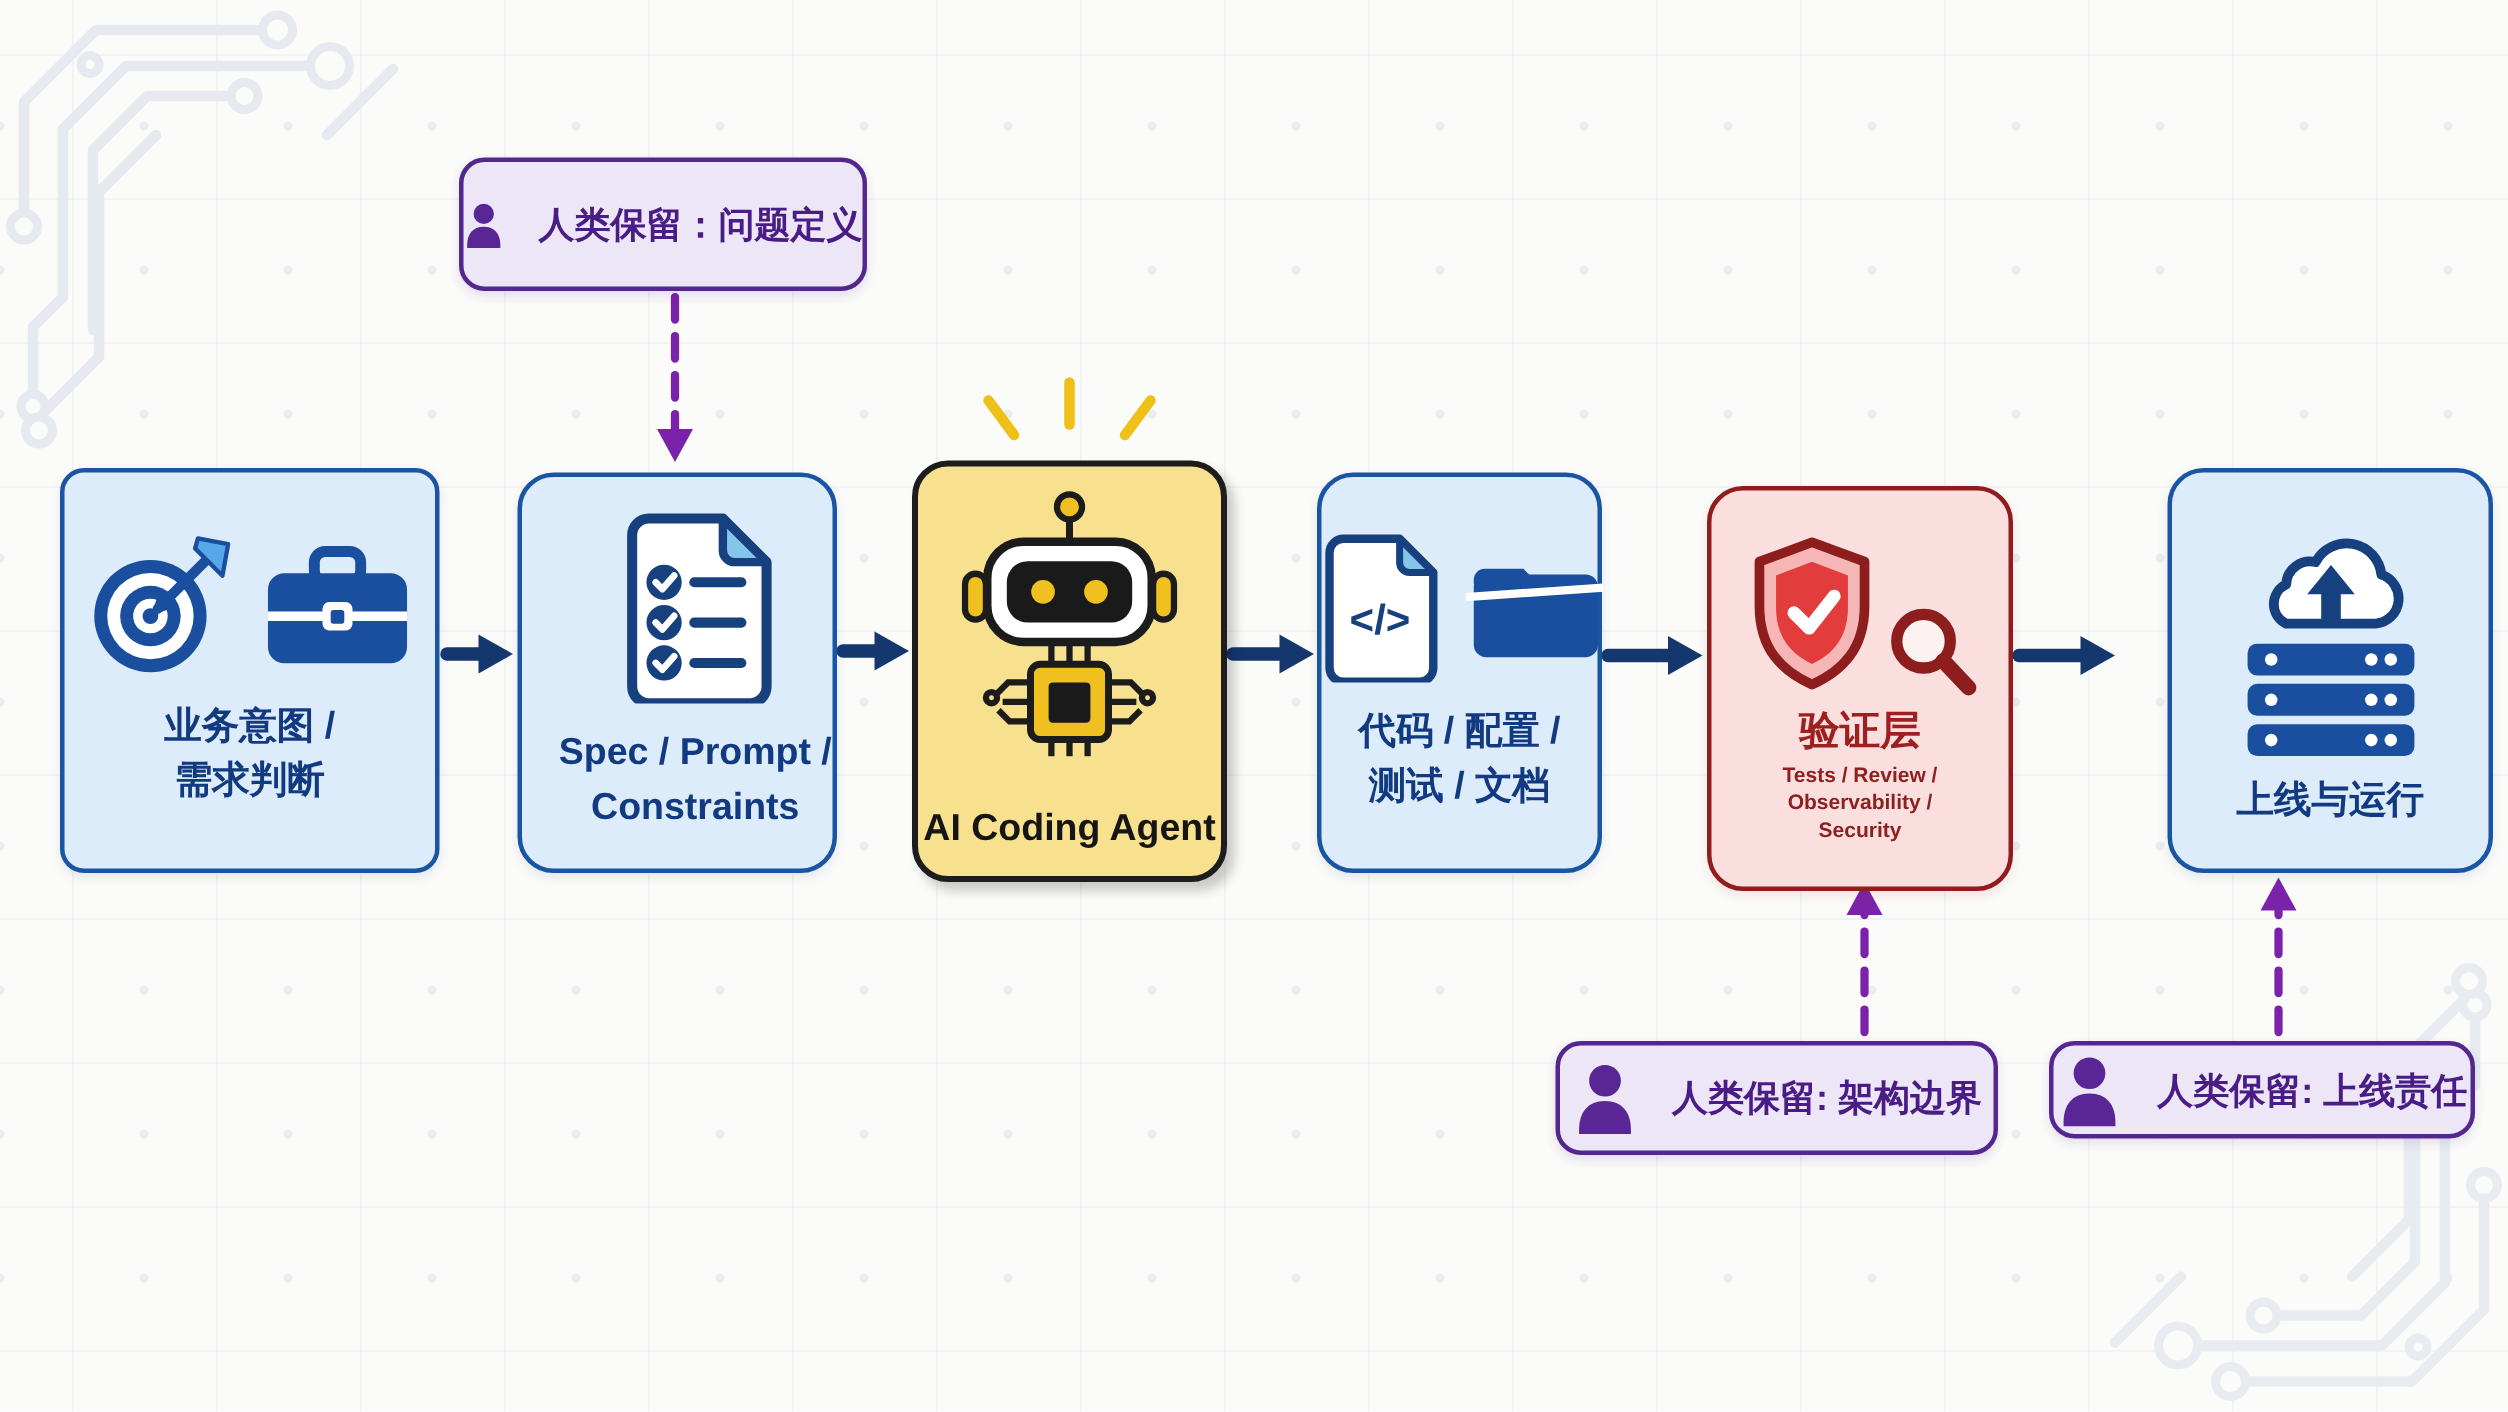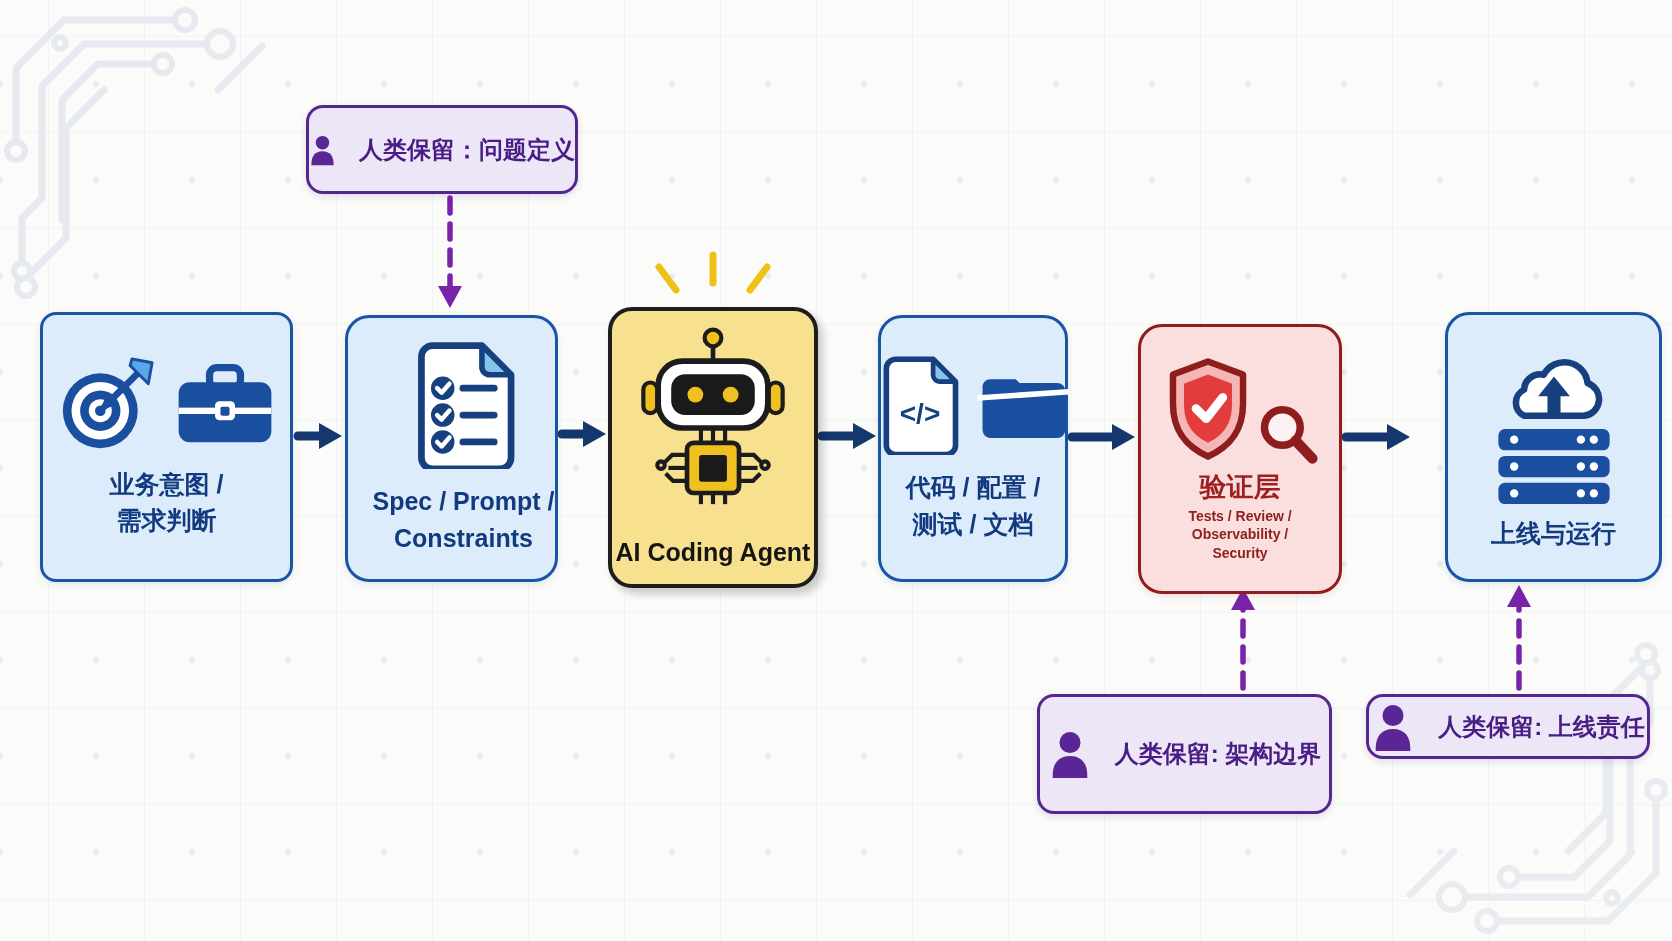--- a/index.html
+++ b/index.html
@@ -262,21 +262,21 @@
   </div>
 
   <div class="callout" style="left:306px;top:105px;width:272px;height:89px;">
     <svg width="44" height="48" viewBox="0 0 44 50">
       <circle cx="22" cy="13" r="11" fill="#5a2595"></circle>
       <path d="M22 27 C10 27 4 35 4 47 v3 h36 v-3 C40 35 34 27 22 27 z" fill="#5a2595"></path>
     </svg>
     <span class="callout-label">人类保留：问题定义</span>
   </div>
 
-  <div class="callout" style="left:1037px;top:694px;width:295px;height:120px;">
+  <div class="callout" style="left:1037px;top:694px;width:295px;height:76px;">
     <svg width="44" height="48" viewBox="0 0 44 50">
       <circle cx="22" cy="13" r="11" fill="#5a2595"></circle>
       <path d="M22 27 C10 27 4 35 4 47 v3 h36 v-3 C40 35 34 27 22 27 z" fill="#5a2595"></path>
     </svg>
     <span class="callout-label">人类保留: 架构边界</span>
   </div>
 
   <div class="callout" style="left:1366px;top:694px;width:284px;height:65px;">
     <svg width="44" height="48" viewBox="0 0 44 50">
       <circle cx="22" cy="13" r="11" fill="#5a2595"></circle>

